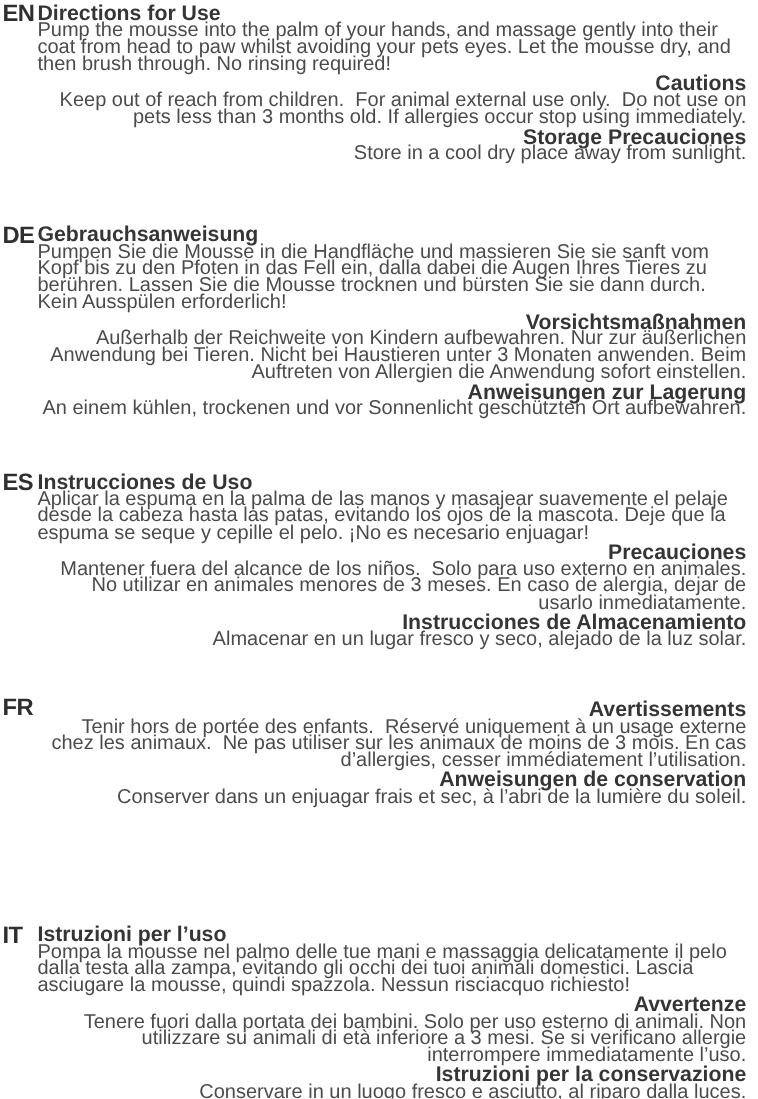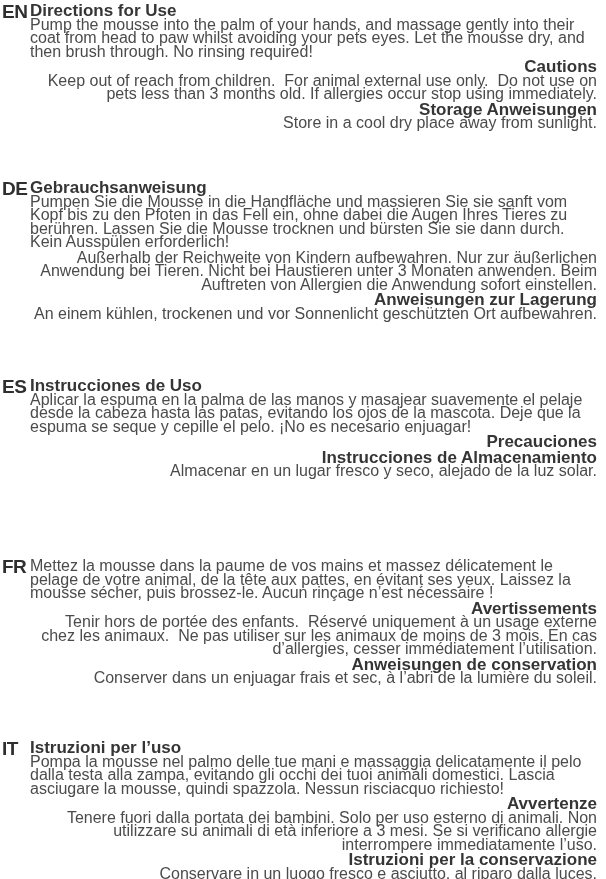--- a/index.html
+++ b/index.html
@@ -61,65 +61,66 @@
     <div class="content">
       <div class="block">
         <div class="block-heading">Directions for Use</div>
         <div class="block-body">Pump the mousse into the palm of your hands, and massage gently into their coat from head to paw whilst avoiding your pets eyes. Let the mousse dry, and then brush through. No rinsing required!</div>
       </div>
       <div class="block">
         <div class="block-heading">Cautions</div>
         <div class="block-body">Keep out of reach from children.  For animal external use only.  Do not use on pets less than 3 months old. If allergies occur stop using immediately.</div>
       </div>
       <div class="block">
-        <div class="block-heading">Storage Anweisungen</div>
+        <div class="block-heading">Storage Precauciones</div>
         <div class="block-body">Store in a cool dry place away from sunlight.</div>
       </div>
     </div>
   </section>
 
   <section class="lang-section" style="top:181px">
     <div class="lang-code">DE</div>
     <div class="content">
       <div class="block">
         <div class="block-heading">Gebrauchsanweisung</div>
-        <div class="block-body">Pumpen Sie die Mousse in die Handfläche und massieren Sie sie sanft vom Kopf bis zu den Pfoten in das Fell ein, ohne dabei die Augen Ihres Tieres zu berühren. Lassen Sie die Mousse trocknen und bürsten Sie sie dann durch. Kein Ausspülen erforderlich!</div>
+        <div class="block-body">Pumpen Sie die Mousse in die Handfläche und massieren Sie sie sanft vom Kopf bis zu den Pfoten in das Fell ein, dalla dabei die Augen Ihres Tieres zu berühren. Lassen Sie die Mousse trocknen und bürsten Sie sie dann durch. Kein Ausspülen erforderlich!</div>
       </div>
       <div class="block">
+        <div class="block-heading">Vorsichtsmaßnahmen</div>
         <div class="block-body">Außerhalb der Reichweite von Kindern aufbewahren. Nur zur äußerlichen Anwendung bei Tieren. Nicht bei Haustieren unter 3 Monaten anwenden. Beim Auftreten von Allergien die Anwendung sofort einstellen.</div>
       </div>
       <div class="block">
         <div class="block-heading">Anweisungen zur Lagerung</div>
         <div class="block-body">An einem kühlen, trockenen und vor Sonnenlicht geschützten Ort aufbewahren.</div>
       </div>
     </div>
   </section>
 
   <section class="lang-section" style="top:379px">
     <div class="lang-code">ES</div>
     <div class="content">
       <div class="block">
         <div class="block-heading">Instrucciones de Uso</div>
         <div class="block-body">Aplicar la espuma en la palma de las manos y masajear suavemente el pelaje desde la cabeza hasta las patas, evitando los ojos de la mascota. Deje que la espuma se seque y cepille el pelo. ¡No es necesario enjuagar!</div>
       </div>
       <div class="block">
         <div class="block-heading">Precauciones</div>
+        <div class="block-body">Mantener fuera del alcance de los niños.  Solo para uso externo en animales. No utilizar en animales menores de 3 meses. En caso de alergia, dejar de usarlo inmediatamente.</div>
       </div>
       <div class="block">
         <div class="block-heading">Instrucciones de Almacenamiento</div>
         <div class="block-body">Almacenar en un lugar fresco y seco, alejado de la luz solar.</div>
       </div>
     </div>
   </section>
 
   <section class="lang-section" style="top:559px">
     <div class="lang-code">FR</div>
     <div class="content">
       <div class="block">
-        <div class="block-body">Mettez la mousse dans la paume de vos mains et massez délicatement le pelage de votre animal, de la tête aux pattes, en évitant ses yeux. Laissez la mousse sécher, puis brossez-le. Aucun rinçage n’est nécessaire !</div>
       </div>
       <div class="block">
         <div class="block-heading">Avertissements</div>
         <div class="block-body">Tenir hors de portée des enfants.  Réservé uniquement à un usage externe chez les animaux.  Ne pas utiliser sur les animaux de moins de 3 mois. En cas d’allergies, cesser immédiatement l’utilisation.</div>
       </div>
       <div class="block">
         <div class="block-heading">Anweisungen de conservation</div>
         <div class="block-body">Conserver dans un enjuagar frais et sec, à l’abri de la lumière du soleil.</div>
       </div>
     </div>

